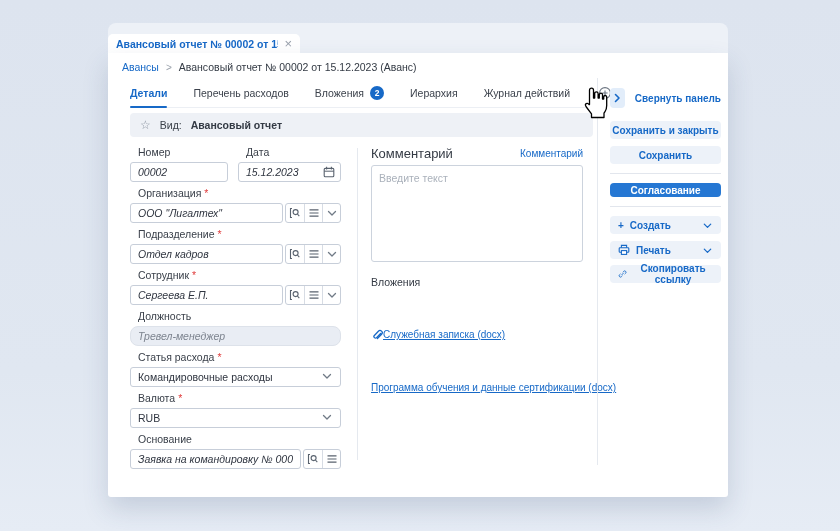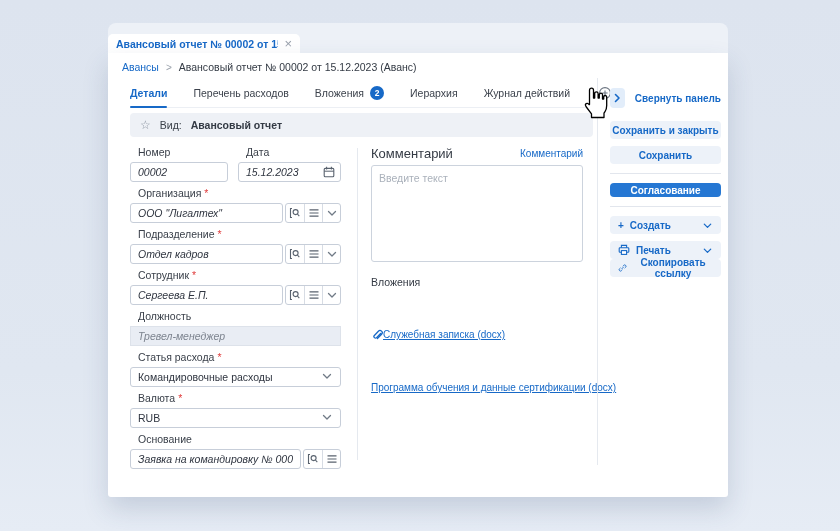--- a/index.html
+++ b/index.html
@@ -53,21 +53,21 @@
   
   .form-col { position: absolute; left: 22px; top: 93px; width: 211px; }
   .field { margin-bottom: 5px; }
   .field-row { display: flex; gap: 10px; }
   .flabel { font-size: 10.5px; color: #3a404a; line-height: 13px; margin-bottom: 3px; white-space: nowrap; padding-left: 8px; }
   .req { color: #e03e3e; margin-left: 3px; }
   .igroup { display: flex; gap: 2px; }
   .tinput { height: 20px; border: 1px solid #c7ced9; border-radius: 3px; font-size: 10.5px;
             color: #2f3540; padding: 0 7px; width: 100%; min-width: 0; flex: 1;
             font-family: "Liberation Sans", sans-serif; outline: none; background: #fff; font-style: italic; }
-  .tinput.disabled { background: #e9edf4; border-color: #dde2ea; color: #7d848f; border-radius: 0; }
+  .tinput.disabled { background: #e9edf4; border-color: #dde2ea; color: #7d848f; border-radius: 8px; }
   .ibox { display: flex; border: 1px solid #c7ced9; border-radius: 3px; background: #fff; flex: none; }
   .icell { width: 18px; display: flex; align-items: center; justify-content: center; cursor: pointer; }
   .icell + .icell { border-left: 1px solid #d7dce4; }
   .w-num { width: 98px; }
   .w-date { width: 103px; }
   .iconed { position: relative; }
   .iconed .tinput { padding-right: 24px; }
   .in-icon { position: absolute; right: 6px; top: 50%; transform: translateY(-50%);
              display: flex; cursor: pointer; }
   .select-box { height: 20px; border: 1px solid #c7ced9; border-radius: 3px; display: flex;
@@ -101,21 +101,21 @@
   .collapse-label { font-size: 10px; font-weight: bold; color: #1769c7; white-space: nowrap; cursor: pointer; }
   .pbtn { width: 100%; height: 18px; border: none; border-radius: 4px; background: #edf2f9;
           color: #1769c7; font-size: 10px; font-weight: bold; cursor: pointer;
           font-family: "Liberation Sans", sans-serif; display: flex; align-items: center;
           justify-content: center; }
   .pbtn.primary { height: 14px; background: #2577d3; color: #fff; }
   .pbtn.menu { justify-content: space-between; padding: 0 8px; }
   .mleft { display: flex; align-items: center; gap: 6px; }
   .pdivider { height: 1px; background: #e2e6ed; margin: 9px 0; }
   .mb7 { margin-bottom: 7px; }
-  .mb6 { }
+  .mb6 { margin-bottom: 6px; }
 
   .cursor { position: absolute; left: 580px; top: 86px; pointer-events: none; }
 </style>
 </head>
 <body>
 
 <svg width="0" height="0" style="position:absolute">
   <defs>
     <g id="sym-lookup">
       <path d="M3 1.5 H1.5 V10.5 H3" fill="none" stroke="#59626e" stroke-width="1.1"></path>

